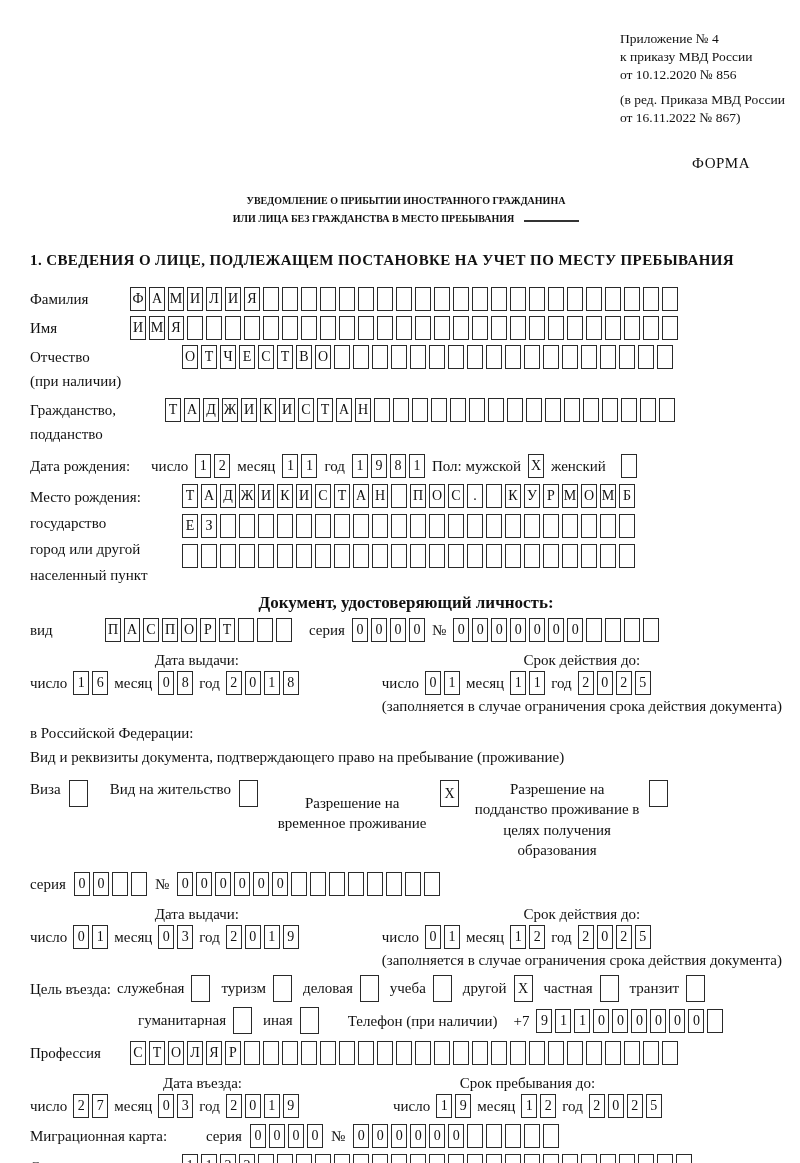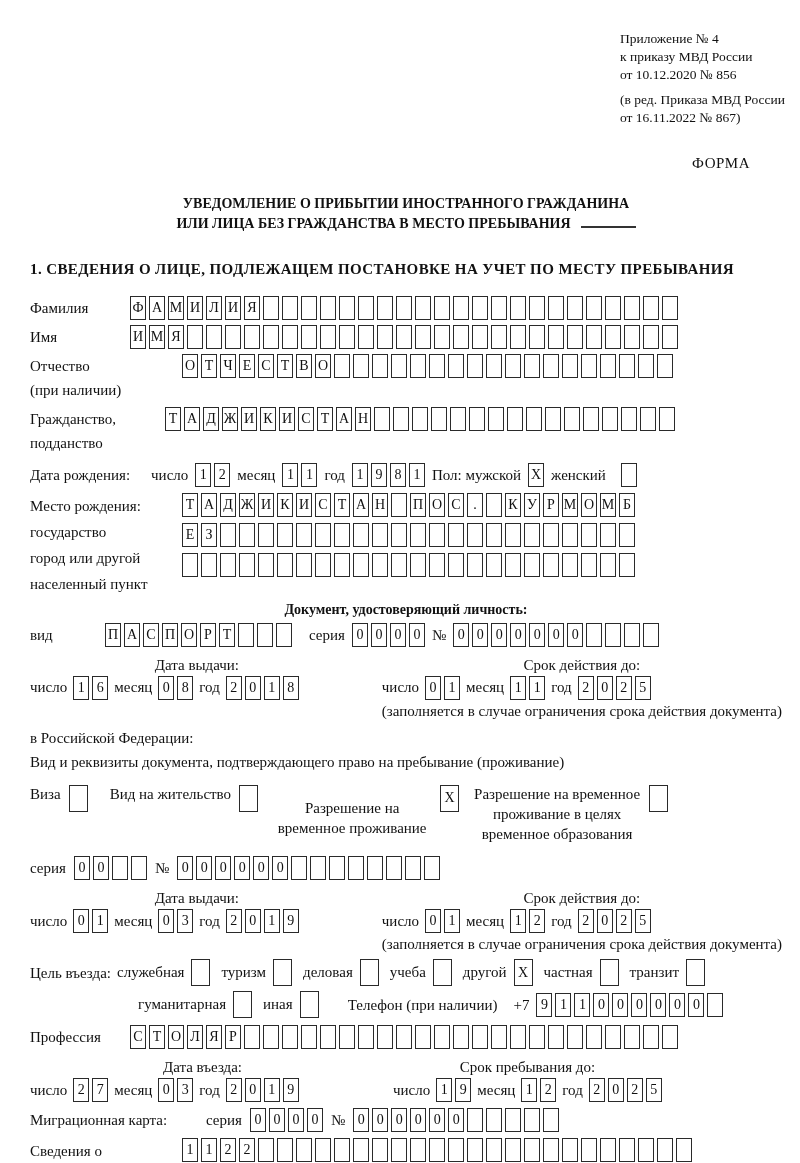--- a/index.html
+++ b/index.html
@@ -11,21 +11,21 @@
     font-size: 15px;
   }
   .page { padding: 30px 18px 8px 30px; width: 800px; }
 
   
   .appendix { width: 190px; margin-left: 590px; font-size: 13.5px; line-height: 1.35; }
   .appendix .ed { margin-top: 6px; }
   .form-label { text-align: right; font-weight: normal; margin: 28px 32px 0 0; font-size: 15px; letter-spacing: .5px; }
 
   
-  .title { text-align: center; font-weight: bold; font-size: 14px; margin-top: 22px; line-height: 1.45; }
+  .title { text-align: center; font-weight: bold; font-size: 10px; margin-top: 22px; line-height: 1.45; }
   .blank-line { display: inline-block; width: 55px; border-bottom: 2px solid #333; height: 13px; margin-left: 10px; }
 
   .sec-heading { font-weight: bold; font-size: 15px; margin: 26px 0 18px 0; letter-spacing: .4px; }
 
   
   .cells { display: inline-flex; gap: 3px; vertical-align: middle; flex: none; }
   .cell {
     display: inline-flex; width: 16px; height: 24px; flex: none;
     border: 1.5px solid #2a2a2a; align-items: center; justify-content: center;
     font-size: 14px; background: #fff;
@@ -342,21 +342,21 @@
           <span class="cell"></span>
           <span class="cell"></span>
           <span class="cell"></span>
           <span class="cell"></span>
           <span class="cell"></span>
           <span class="cell"></span>
         </span>
     </span>
   </div>
 
-  <div style="text-align:center; font-weight:bold; font-size:14px; margin-top:0">Документ, удостоверяющий личность:</div>
+  <div style="text-align:center; font-weight:bold; font-size:17px; margin-top:0">Документ, удостоверяющий личность:</div>
 
   <div class="row" style="margin-top:5px; gap:7px;">
     <span class="lbl" style="width:68px">вид</span>
     <span class="cells">
         <span class="cell">П</span>
         <span class="cell">А</span>
         <span class="cell">С</span>
         <span class="cell">П</span>
         <span class="cell">О</span>
         <span class="cell">Р</span>
@@ -454,21 +454,21 @@
           <span class="cell"></span>
         </span>
     </span>
     <span class="permit">
       <span class="plabel center pw150">Разрешение на временное проживание</span>
       <span class="cells cells-lg">
           <span class="cell">X</span>
         </span>
     </span>
     <span class="permit">
-      <span class="plabel center pw165">Разрешение на временное проживание в целях временное образования</span>
+      <span class="plabel center pw165">Разрешение на подданство проживание в целях получения образования</span>
       <span class="cells cells-lg">
           <span class="cell"></span>
         </span>
     </span>
   </div>
 
   <div class="row" style="gap:8px; margin-top:4px;">
     <span class="lbl">серия</span>
     <span class="cells">
         <span class="cell">0</span>

